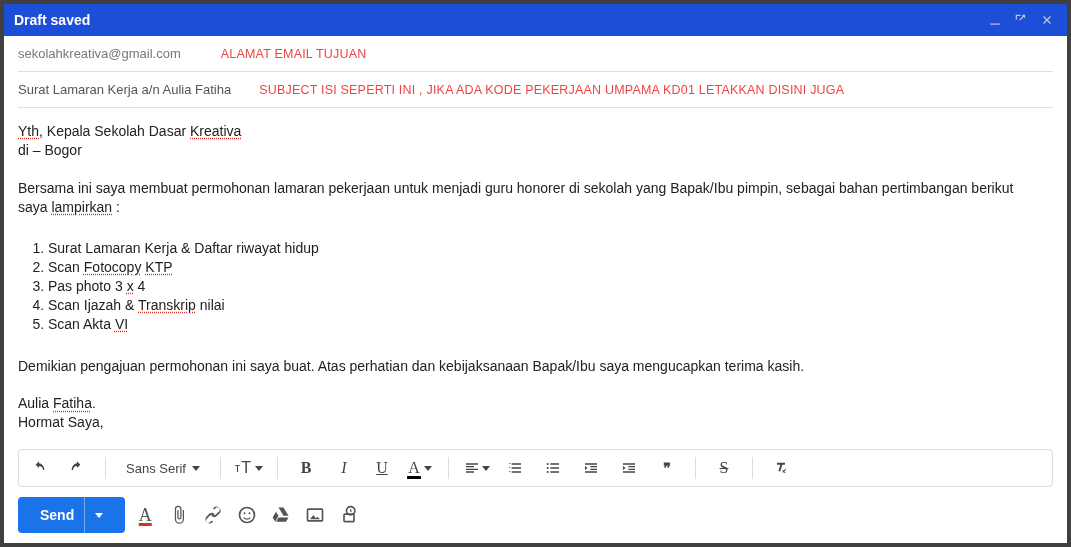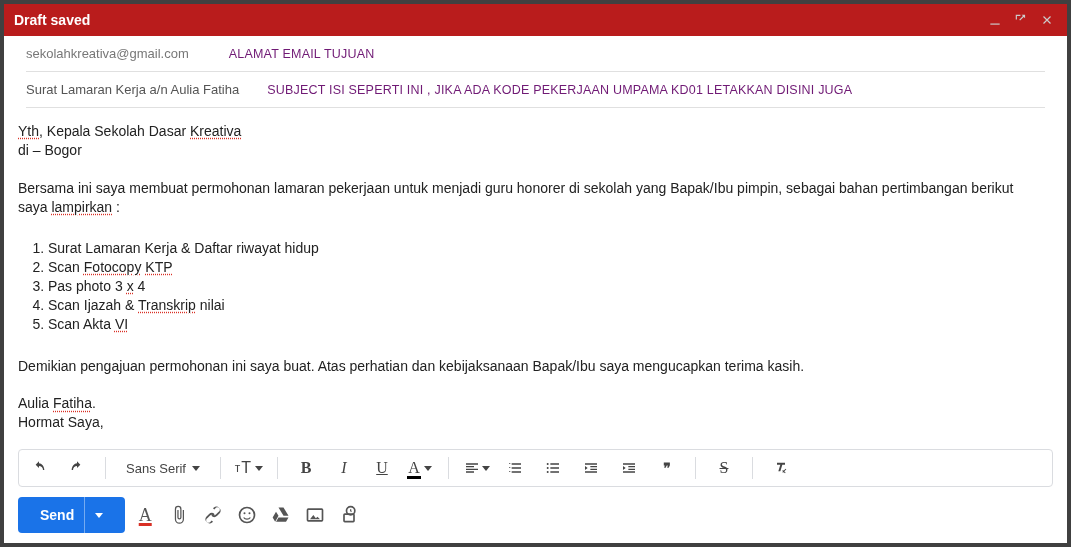--- a/index.html
+++ b/index.html
@@ -1,25 +1,25 @@
 <!DOCTYPE html>
 <html><head>
 <meta charset="utf-8">
 <style>
   * { box-sizing: border-box; margin: 0; padding: 0; }
   body { font-family: Arial, Helvetica, sans-serif; font-size: 14px; background: #fff; }
   .window { width: 1071px; height: 547px; border: 4px solid #404040; background: #fff; display: flex; flex-direction: column; position: relative; }
-  .titlebar { background: #b91c1c; color: #fff; height: 32px; display: flex; align-items: center; padding: 0 10px; font-size: 14px; font-weight: bold; }
+  .titlebar { background: #1d4ed8; color: #fff; height: 32px; display: flex; align-items: center; padding: 0 10px; font-size: 14px; font-weight: bold; }
   .titlebar .spacer { flex: 1; }
   .titlebar .wbtn { width: 20px; height: 20px; display: flex; align-items: center; justify-content: center; color: #ccc; cursor: pointer; margin-left: 6px; }
   .titlebar .wbtn svg { width: 14px; height: 14px; }
-  .header-fields { padding: 0 22px; }
+  .header-fields { padding: 0 14px; }
   .field-row { display: flex; align-items: center; color: #777; border-bottom: 1px solid #e0e0e0; padding: 10px 0; font-size: 13px; }
   .field-row .val { color: #777; }
-  .annot { color: #701a75; margin-left: 40px; font-size: 12.5px; letter-spacing: 0.2px; }
+  .annot { color: #ef4444; margin-left: 40px; font-size: 12.5px; letter-spacing: 0.2px; }
   .body-area { padding: 14px 27px 0 14px; color: #222; font-size: 14px; line-height: 1.35; flex: 1; overflow: auto; }
   .body-area p { margin: 0; }
   .spellerr { text-decoration: underline dotted #d93025; text-underline-offset: 2px; }
   .ol { margin: 4px 0 4px 30px; }
   .ol li { margin: 0; }
   .toolbar-wrap { padding: 0 14px; }
   .toolbar { border: 1px solid #dadce0; border-radius: 4px; height: 38px; display: flex; align-items: center; padding: 0 6px; gap: 10px; color: #444; }
   .tbtn { width: 28px; height: 28px; display: flex; align-items: center; justify-content: center; cursor: pointer; border-radius: 3px; font-family: 'Times New Roman', serif; }
   .tbtn svg { width: 16px; height: 16px; fill: #444; }
   .tsep { width: 1px; height: 22px; background: #dadce0; margin: 0 4px; }

